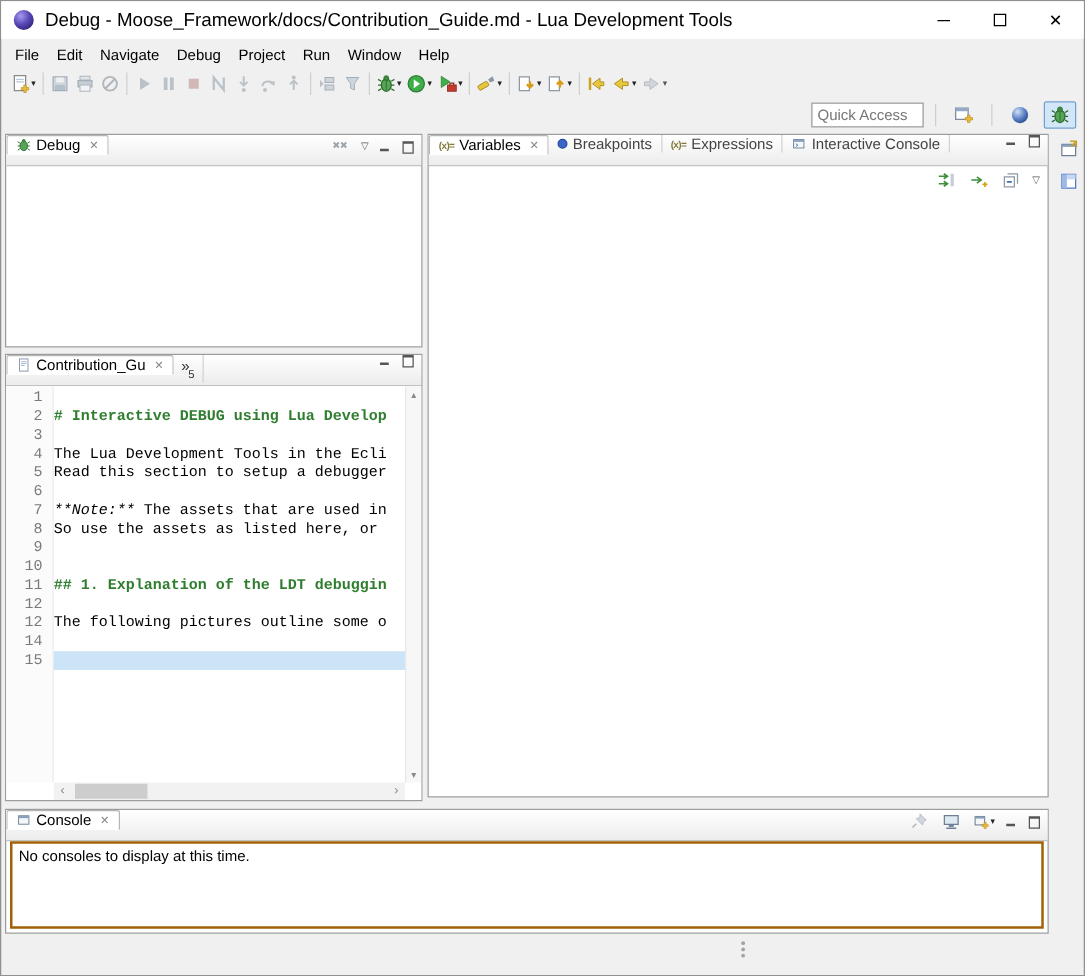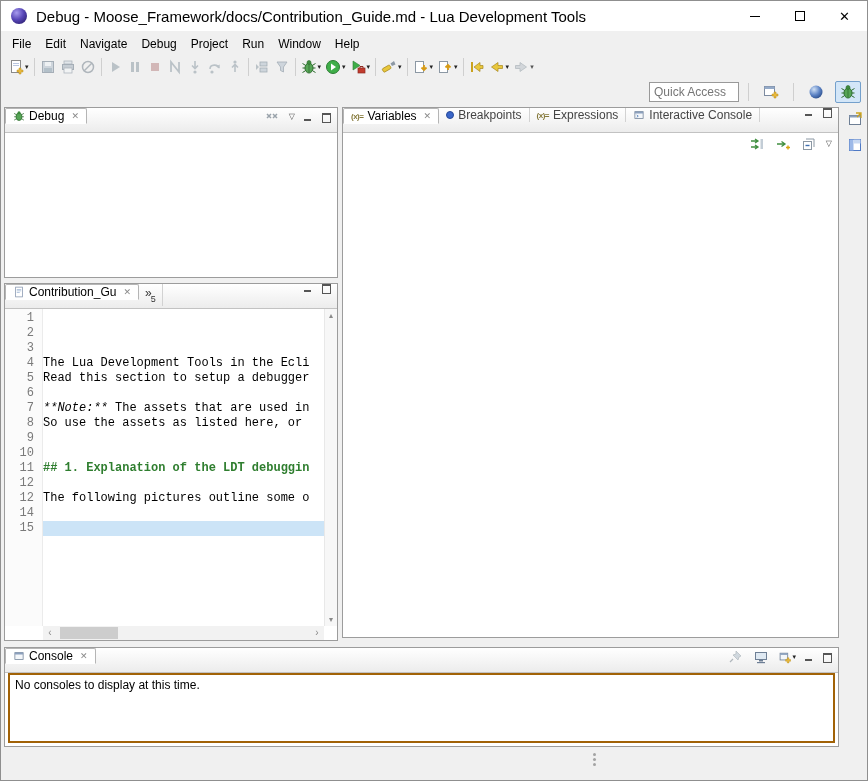--- a/index.html
+++ b/index.html
@@ -357,20 +357,21 @@
     </div>
     <div class="ebody">
       <div class="ruler-bg"></div>
       <div class="code">
         <div class="row">
             <span class="ln">1</span>
             <span class="twrap"><span class="em"></span><span class="tx"></span></span>
           </div>
         <div class="row heading">
             <span class="ln">2</span>
+            <span class="twrap"><span class="em"></span><span class="tx"># Interactive DEBUG using Lua Develop</span></span>
           </div>
         <div class="row">
             <span class="ln">3</span>
             <span class="twrap"><span class="em"></span><span class="tx"></span></span>
           </div>
         <div class="row">
             <span class="ln">4</span>
             <span class="twrap"><span class="em"></span><span class="tx">The Lua Development Tools in the Ecli</span></span>
           </div>
         <div class="row">

